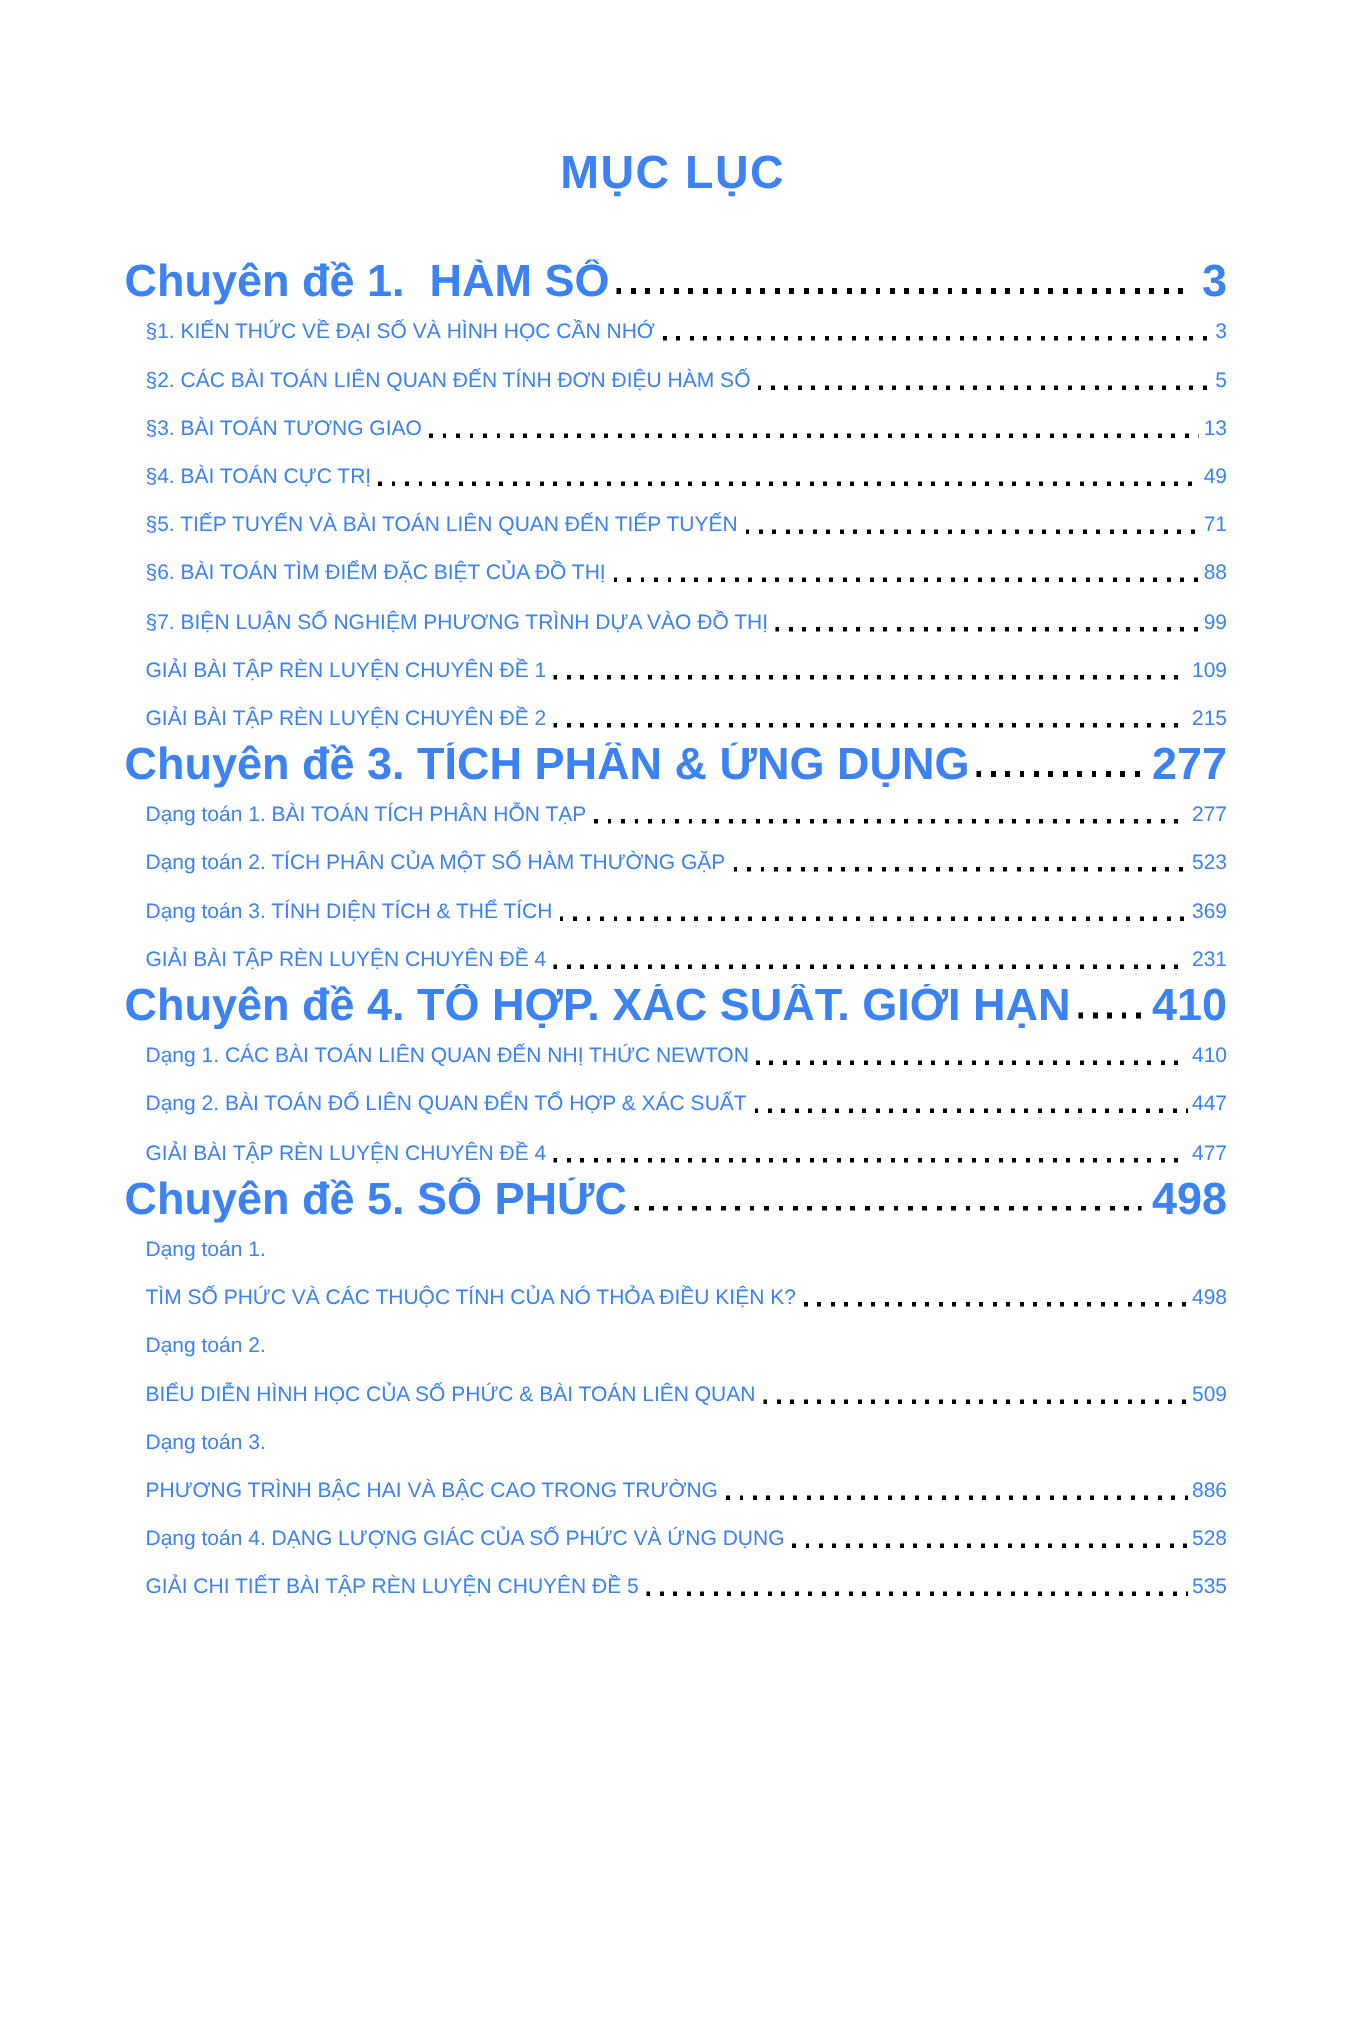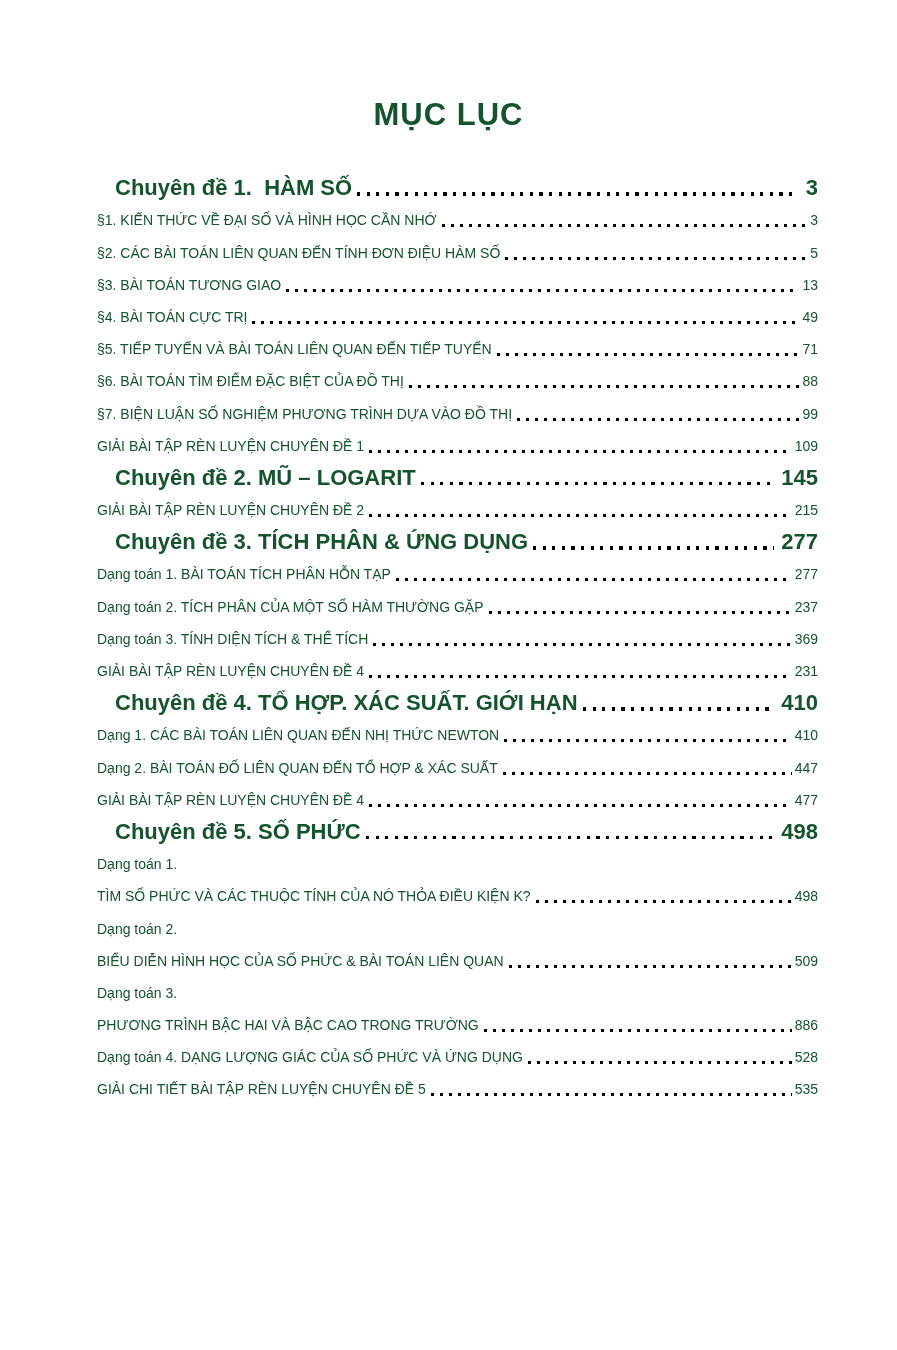--- a/index.html
+++ b/index.html
@@ -1,20 +1,20 @@
 <!DOCTYPE html>
 <html><head>
 <meta charset="utf-8">
 <style>
   html,body{margin:0;padding:0;background:#e8e8e8;}
   .page-canvas{
     width:897px;height:1350px;
     margin:0 auto;
     background:#ffffff;
-    color:#14532d;
+    color:#3b82f6;
     font-family:"Liberation Sans","DejaVu Sans",sans-serif;
     overflow:hidden;
     position:relative;
   }
   .doc-title{
     margin:0;
     padding-top:97px;
     text-align:center;
     font-size:31px;
     font-weight:700;
@@ -26,22 +26,21 @@
   .toc-row{
     display:flex;
     align-items:flex-end;
     height:32.2px;
     font-size:14px;
     line-height:30px;
     white-space:pre;
   }
   .toc-row.chapter{
     font-weight:700;
-    font-size:22px;
-    margin-left:32px;
+    font-size:30px;
   }
   .toc-row.sub{
     padding-left:14px;
   }
   .toc-text{
     flex:0 1 auto;
     overflow:hidden;
   }
   .leader{
     flex:1 1 8px;
@@ -72,25 +71,24 @@
   <div class="toc">
       <div class="toc-row chapter"><span class="toc-text">Chuyên đề 1.  HÀM SỐ</span><span class="leader"></span><span class="page-num">3</span></div>
       <div class="toc-row sub"><span class="toc-text">§1. KIẾN THỨC VỀ ĐẠI SỐ VÀ HÌNH HỌC CẦN NHỚ</span><span class="leader"></span><span class="page-num">3</span></div>
       <div class="toc-row sub"><span class="toc-text">§2. CÁC BÀI TOÁN LIÊN QUAN ĐẾN TÍNH ĐƠN ĐIỆU HÀM SỐ</span><span class="leader"></span><span class="page-num">5</span></div>
       <div class="toc-row sub"><span class="toc-text">§3. BÀI TOÁN TƯƠNG GIAO</span><span class="leader"></span><span class="page-num">13</span></div>
       <div class="toc-row sub"><span class="toc-text">§4. BÀI TOÁN CỰC TRỊ</span><span class="leader"></span><span class="page-num">49</span></div>
       <div class="toc-row sub"><span class="toc-text">§5. TIẾP TUYẾN VÀ BÀI TOÁN LIÊN QUAN ĐẾN TIẾP TUYẾN</span><span class="leader"></span><span class="page-num">71</span></div>
       <div class="toc-row sub"><span class="toc-text">§6. BÀI TOÁN TÌM ĐIỂM ĐẶC BIỆT CỦA ĐỒ THỊ</span><span class="leader"></span><span class="page-num">88</span></div>
       <div class="toc-row sub"><span class="toc-text">§7. BIỆN LUẬN SỐ NGHIỆM PHƯƠNG TRÌNH DỰA VÀO ĐỒ THỊ</span><span class="leader"></span><span class="page-num">99</span></div>
       <div class="toc-row sub"><span class="toc-text">GIẢI BÀI TẬP RÈN LUYỆN CHUYÊN ĐỀ 1</span><span class="leader"></span><span class="page-num">109</span></div>
-      <div class="toc-row chapter"><span class="toc-text">Chuyên đề 2. MŨ – LOGARIT</span><span class="leader"></span><span class="page-num">145</span></div>
       <div class="toc-row sub"><span class="toc-text">GIẢI BÀI TẬP RÈN LUYỆN CHUYÊN ĐỀ 2</span><span class="leader"></span><span class="page-num">215</span></div>
       <div class="toc-row chapter"><span class="toc-text">Chuyên đề 3. TÍCH PHÂN &amp; ỨNG DỤNG</span><span class="leader"></span><span class="page-num">277</span></div>
       <div class="toc-row sub"><span class="toc-text">Dạng toán 1. BÀI TOÁN TÍCH PHÂN HỖN TẠP</span><span class="leader"></span><span class="page-num">277</span></div>
-      <div class="toc-row sub"><span class="toc-text">Dạng toán 2. TÍCH PHÂN CỦA MỘT SỐ HÀM THƯỜNG GẶP</span><span class="leader"></span><span class="page-num">237</span></div>
+      <div class="toc-row sub"><span class="toc-text">Dạng toán 2. TÍCH PHÂN CỦA MỘT SỐ HÀM THƯỜNG GẶP</span><span class="leader"></span><span class="page-num">523</span></div>
       <div class="toc-row sub"><span class="toc-text">Dạng toán 3. TÍNH DIỆN TÍCH &amp; THỂ TÍCH</span><span class="leader"></span><span class="page-num">369</span></div>
       <div class="toc-row sub"><span class="toc-text">GIẢI BÀI TẬP RÈN LUYỆN CHUYÊN ĐỀ 4</span><span class="leader"></span><span class="page-num">231</span></div>
       <div class="toc-row chapter"><span class="toc-text">Chuyên đề 4. TỔ HỢP. XÁC SUẤT. GIỚI HẠN</span><span class="leader"></span><span class="page-num">410</span></div>
       <div class="toc-row sub"><span class="toc-text">Dạng 1. CÁC BÀI TOÁN LIÊN QUAN ĐẾN NHỊ THỨC NEWTON</span><span class="leader"></span><span class="page-num">410</span></div>
       <div class="toc-row sub"><span class="toc-text">Dạng 2. BÀI TOÁN ĐỐ LIÊN QUAN ĐẾN TỔ HỢP &amp; XÁC SUẤT</span><span class="leader"></span><span class="page-num">447</span></div>
       <div class="toc-row sub"><span class="toc-text">GIẢI BÀI TẬP RÈN LUYỆN CHUYÊN ĐỀ 4</span><span class="leader"></span><span class="page-num">477</span></div>
       <div class="toc-row chapter"><span class="toc-text">Chuyên đề 5. SỐ PHỨC</span><span class="leader"></span><span class="page-num">498</span></div>
       <div class="toc-row sub"><span class="toc-text">Dạng toán 1.</span></div>
       <div class="toc-row sub"><span class="toc-text">TÌM SỐ PHỨC VÀ CÁC THUỘC TÍNH CỦA NÓ THỎA ĐIỀU KIỆN K?</span><span class="leader"></span><span class="page-num">498</span></div>
       <div class="toc-row sub"><span class="toc-text">Dạng toán 2.</span></div>

